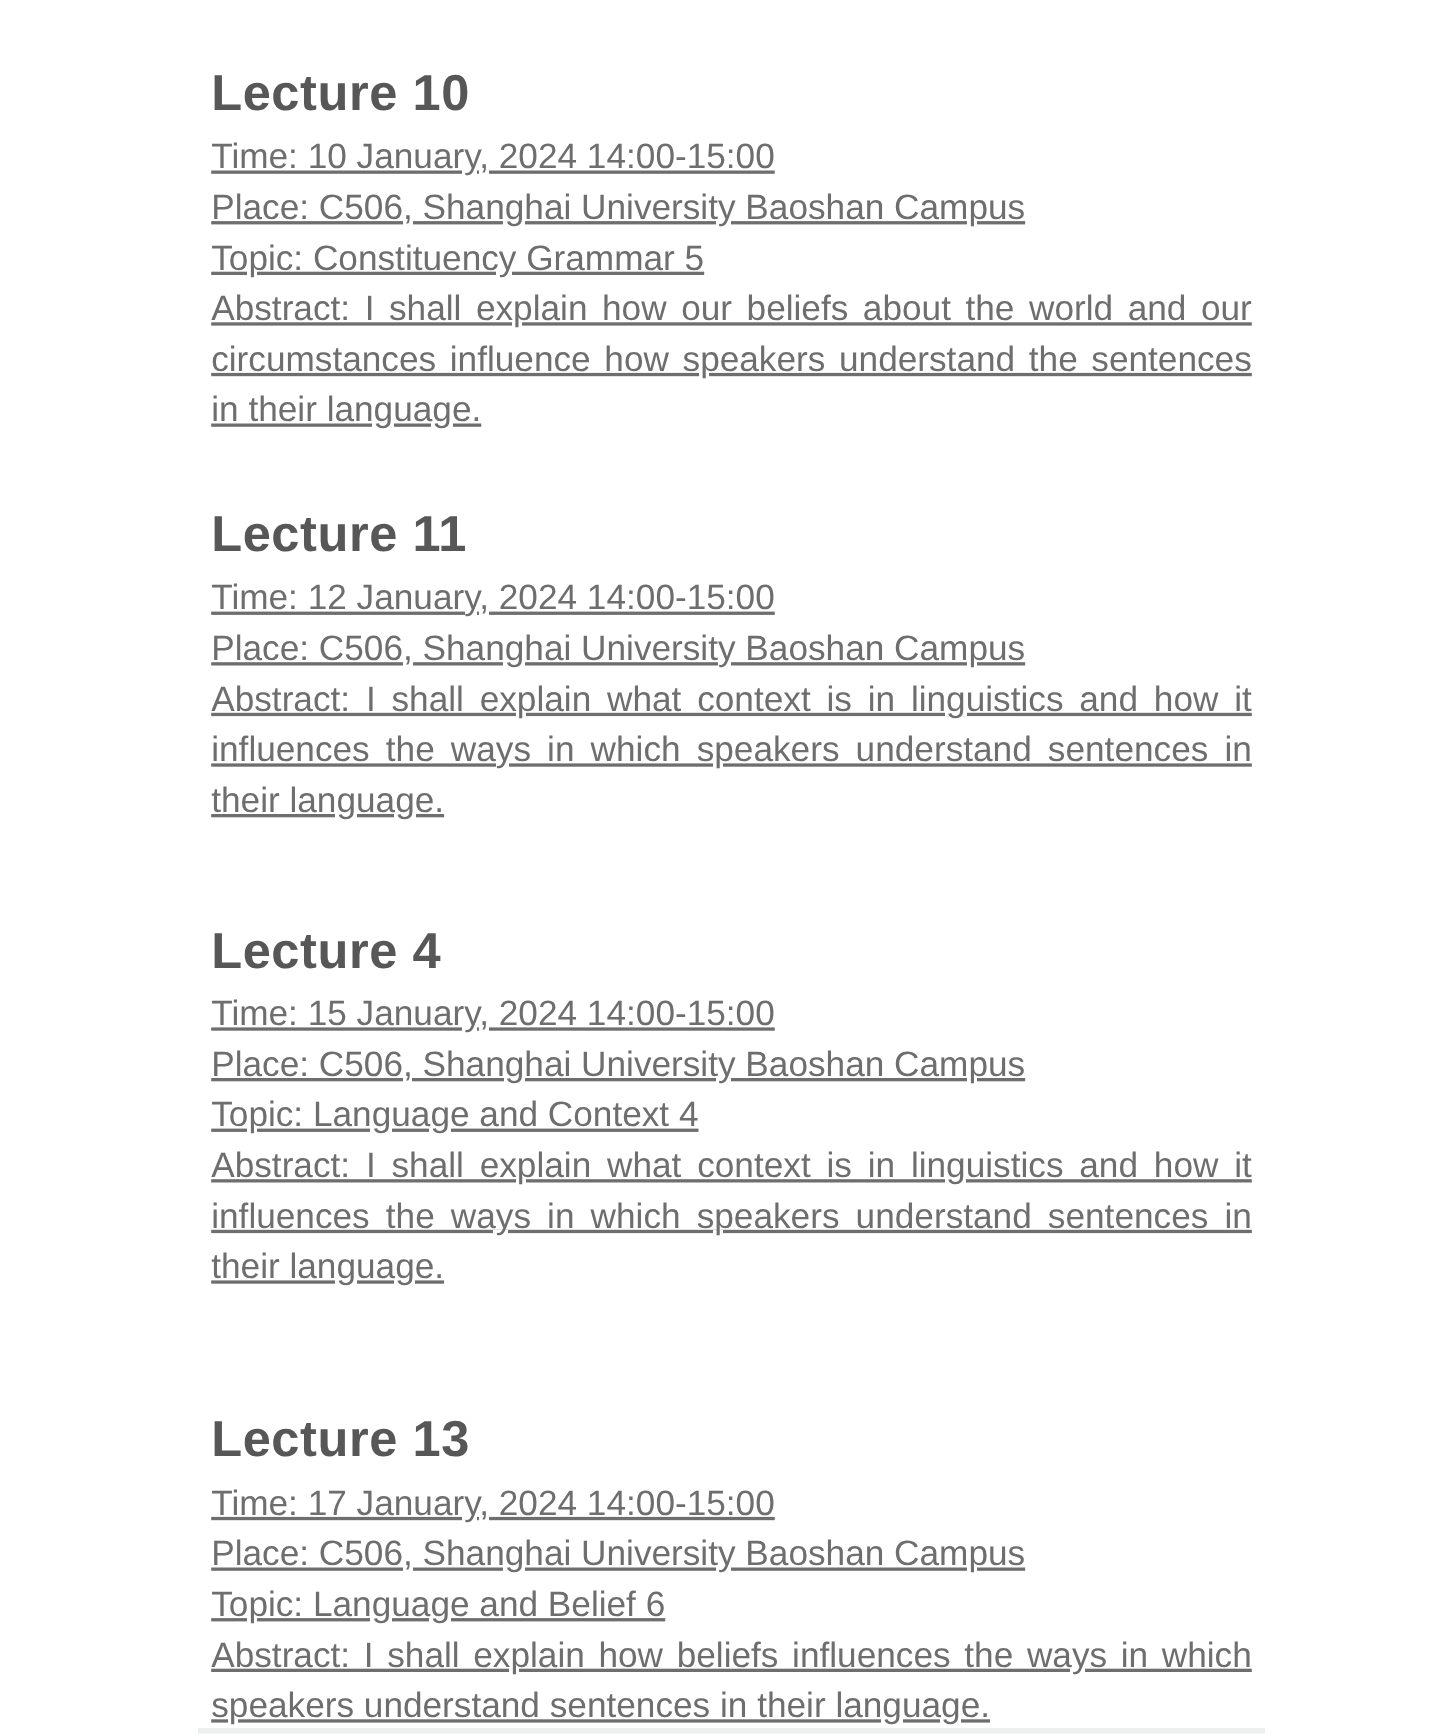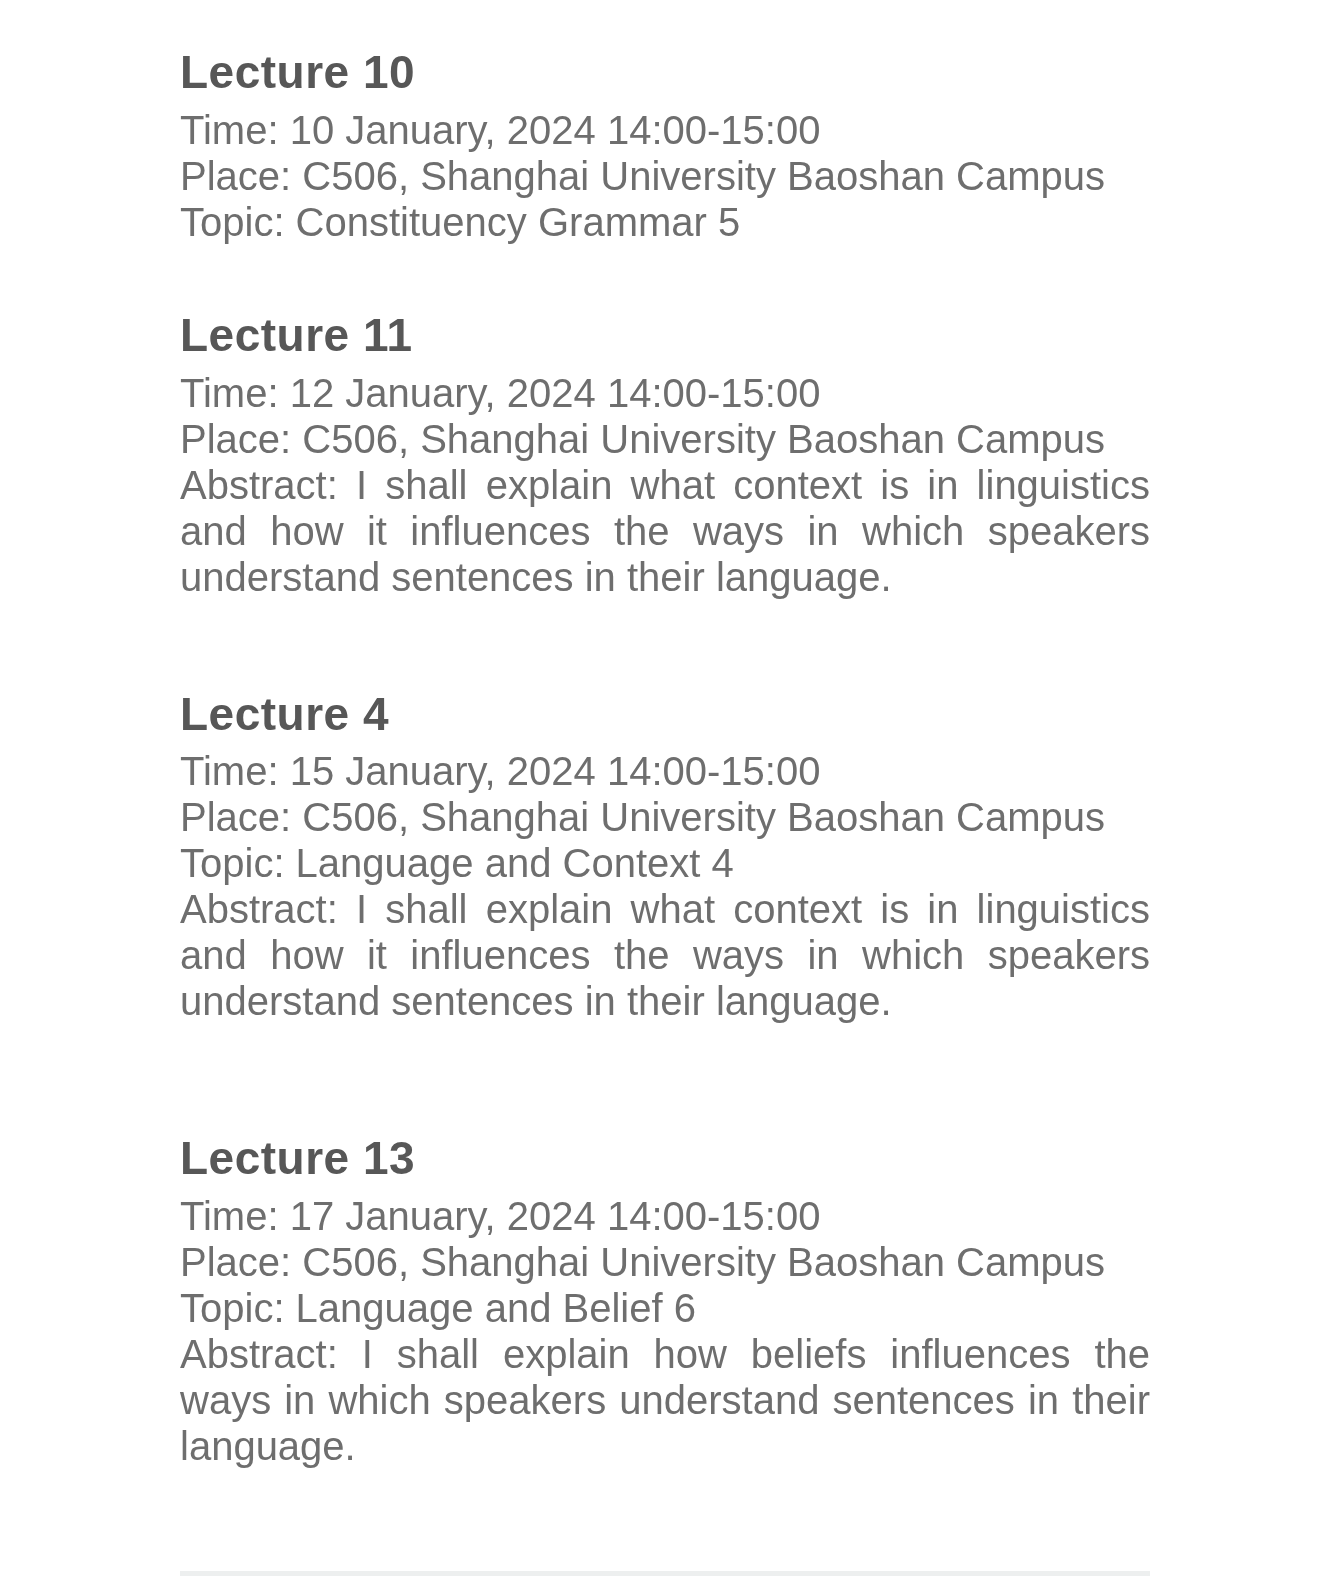--- a/index.html
+++ b/index.html
@@ -13,38 +13,39 @@
     overflow: hidden;
     background: var(--page_bg, #ffffff);
     font-family: "Liberation Sans", sans-serif;
     -webkit-font-smoothing: antialiased;
   }
   .doc {
     position: relative;
     width: 970px;
     margin-left: 180px;
   }
-  .lecture { margin: 0; }
+  .lecture { margin: 12px; }
   .lecture:nth-of-type(1) { padding-top: 48px; }
   .lecture:nth-of-type(2) { margin-top: 66px; }
   .lecture:nth-of-type(3) { margin-top: 90px; }
   .lecture:nth-of-type(4) { margin-top: 110px; }
   .lec-title {
     font-size: 46px;
     font-weight: 700;
     line-height: 1.06;
     letter-spacing: 0.5px;
     color: var(--heading, #575757);
     margin: 0 0 10px 0;
   }
   .line {
-    font-size: 40px;
+    font-size: 32px;
     line-height: 46px;
     color: var(--body, #6e6e6e);
     margin: 0;
+    text-decoration: underline;
   }
   .abstract {
     text-align: justify;
     hyphens: auto;
     -webkit-hyphens: auto;
   }
   .next-edge {
     position: absolute;
     left: 180px;
     top: 1571px;
@@ -56,20 +57,21 @@
 </head>
 <body>
 
 <main class="doc">
 
   <section class="lecture">
     <h2 class="lec-title">Lecture 10</h2>
     <p class="line">Time: 10 January, 2024 14:00-15:00</p>
     <p class="line">Place: C506, Shanghai University Baoshan Campus</p>
     <p class="line">Topic: Constituency Grammar 5</p>
+    <p class="line abstract">Abstract: I shall explain how our beliefs about the world and our circumstances influence how speakers understand the sentences in their language.</p>
   </section>
 
   <section class="lecture">
     <h2 class="lec-title">Lecture 11</h2>
     <p class="line">Time: 12 January, 2024 14:00-15:00</p>
     <p class="line">Place: C506, Shanghai University Baoshan Campus</p>
     <p class="line abstract">Abstract: I shall explain what context is in linguistics and how it influences the ways in which speakers understand sentences in their language.</p>
   </section>
 
   <section class="lecture">

